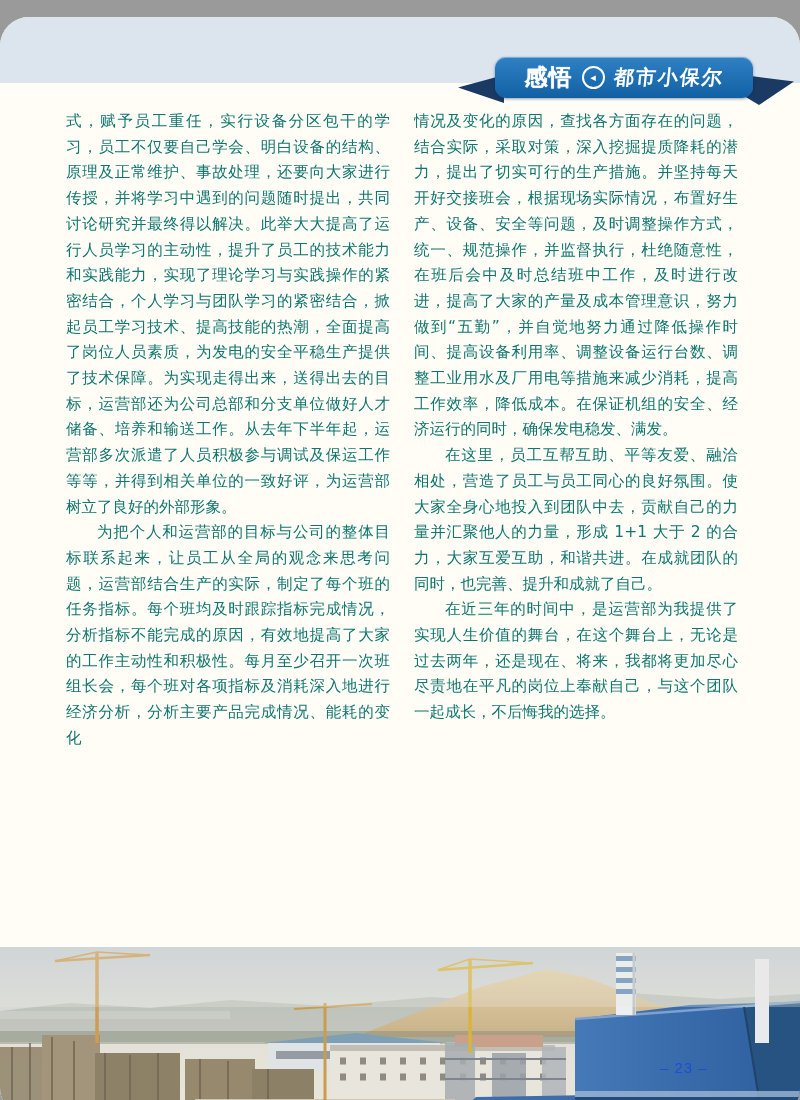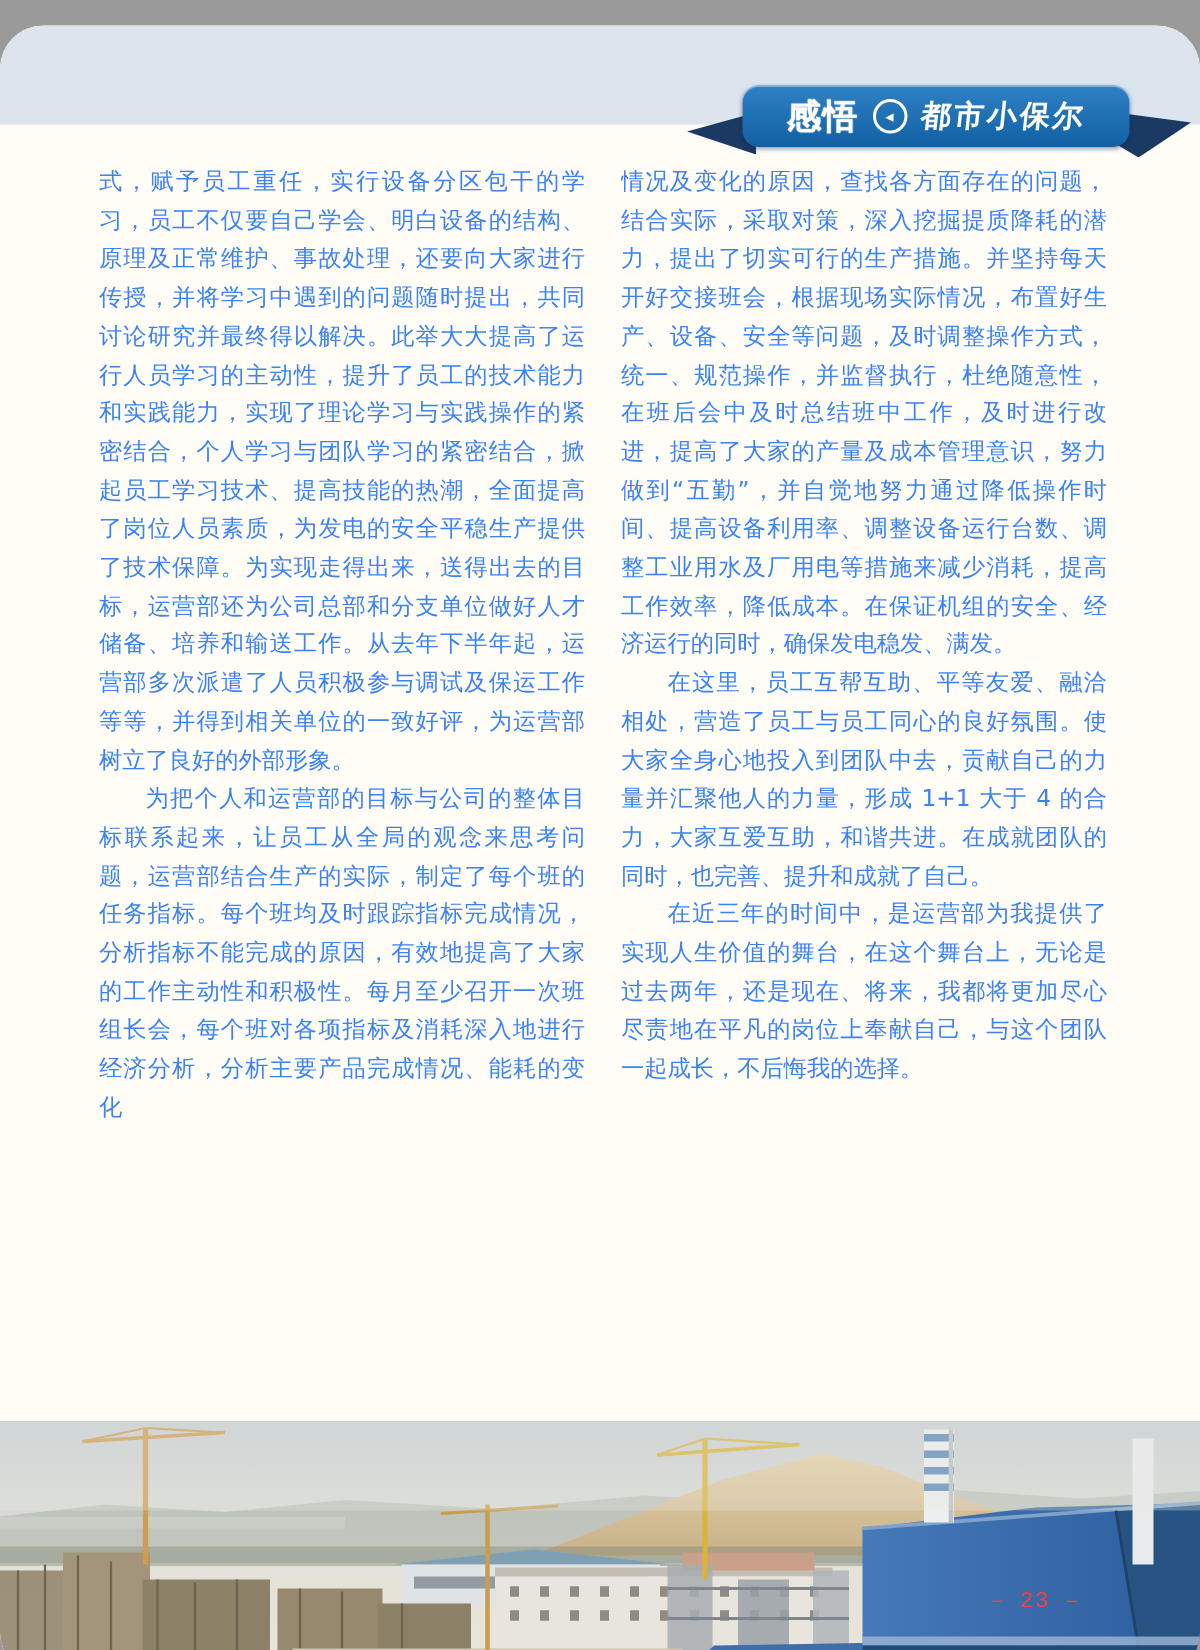--- a/index.html
+++ b/index.html
@@ -22,29 +22,29 @@
     display:flex; align-items:center; justify-content:center; gap:9px; color:#ffffff;
   }
   .banner-label { font-size:23px; font-weight:900; letter-spacing:1px; text-shadow:0 0 1px #ffffff; }
   .banner-icon  { width:19px; height:19px; border:2px solid #ffffff; border-radius:50%;
                   display:flex; align-items:center; justify-content:center;
                   font-size:11px; line-height:1; font-weight:700; }
   .banner-logo  { font-size:20px; font-weight:700; letter-spacing:2px; transform:skewX(-6deg); }
 
   .columns { position:absolute; left:66px; top:92px; width:672px; display:flex; gap:24px; }
   .col { width:324px; height:842px; overflow:hidden; }
-  .para { margin:0; font-size:15.5px; line-height:25.7px; text-align:justify; color:#3b82f6; }
+  .para { margin:0; font-size:15.5px; line-height:25.7px; text-align:justify; color:#0f766e; }
   .indent { text-indent:2em; }
 
   .photo { position:absolute; left:0; top:930px; width:800px; height:170px; overflow:hidden; }
   .photo svg { display:block; width:800px; height:170px; }
   .page-number {
     position:absolute; left:660px; top:112px; z-index:3;
-    font-family:Liberation Mono, monospace; font-size:15px; letter-spacing:1px;
-    color:#ef4444;
+    font-family:Liberation Sans, sans-serif; font-size:15px; letter-spacing:1px;
+    color:#1d4ed8;
   }
 </style>
 </head>
 <body>
 
 <div class="page">
 
   <div class="top-band"></div>
 
   <div class="fold fold-left"></div>
@@ -56,21 +56,21 @@
     <span class="banner-logo">都市小保尔</span>
   </div>
 
   <main class="columns">
     <section class="col">
       <p class="para">式，赋予员工重任，实行设备分区包干的学习，员工不仅要自己学会、明白设备的结构、原理及正常维护、事故处理，还要向大家进行传授，并将学习中遇到的问题随时提出，共同讨论研究并最终得以解决。此举大大提高了运行人员学习的主动性，提升了员工的技术能力和实践能力，实现了理论学习与实践操作的紧密结合，个人学习与团队学习的紧密结合，掀起员工学习技术、提高技能的热潮，全面提高了岗位人员素质，为发电的安全平稳生产提供了技术保障。为实现走得出来，送得出去的目标，运营部还为公司总部和分支单位做好人才储备、培养和输送工作。从去年下半年起，运营部多次派遣了人员积极参与调试及保运工作等等，并得到相关单位的一致好评，为运营部树立了良好的外部形象。</p>
       <p class="para indent">为把个人和运营部的目标与公司的整体目标联系起来，让员工从全局的观念来思考问题，运营部结合生产的实际，制定了每个班的任务指标。每个班均及时跟踪指标完成情况，分析指标不能完成的原因，有效地提高了大家的工作主动性和积极性。每月至少召开一次班组长会，每个班对各项指标及消耗深入地进行经济分析，分析主要产品完成情况、能耗的变化</p>
     </section>
     <section class="col">
       <p class="para">情况及变化的原因，查找各方面存在的问题，结合实际，采取对策，深入挖掘提质降耗的潜力，提出了切实可行的生产措施。并坚持每天开好交接班会，根据现场实际情况，布置好生产、设备、安全等问题，及时调整操作方式，统一、规范操作，并监督执行，杜绝随意性，在班后会中及时总结班中工作，及时进行改进，提高了大家的产量及成本管理意识，努力做到“五勤”，并自觉地努力通过降低操作时间、提高设备利用率、调整设备运行台数、调整工业用水及厂用电等措施来减少消耗，提高工作效率，降低成本。在保证机组的安全、经济运行的同时，确保发电稳发、满发。</p>
-      <p class="para indent">在这里，员工互帮互助、平等友爱、融洽相处，营造了员工与员工同心的良好氛围。使大家全身心地投入到团队中去，贡献自己的力量并汇聚他人的力量，形成 1+1 大于 4 的合力，大家互爱互助，和谐共进。在成就团队的同时，也完善、提升和成就了自己。</p>
+      <p class="para indent">在这里，员工互帮互助、平等友爱、融洽相处，营造了员工与员工同心的良好氛围。使大家全身心地投入到团队中去，贡献自己的力量并汇聚他人的力量，形成 1+1 大于 2 的合力，大家互爱互助，和谐共进。在成就团队的同时，也完善、提升和成就了自己。</p>
       <p class="para indent">在近三年的时间中，是运营部为我提供了实现人生价值的舞台，在这个舞台上，无论是过去两年，还是现在、将来，我都将更加尽心尽责地在平凡的岗位上奉献自己，与这个团队一起成长，不后悔我的选择。</p>
 
     </section>
   </main>
 
   <div class="photo">
     <svg viewBox="0 0 800 170" preserveAspectRatio="none">
       <defs>
         <linearGradient id="sky" x1="0" y1="0" x2="0" y2="1">
           <stop offset="0" stop-color="#c6cdd3"></stop>

